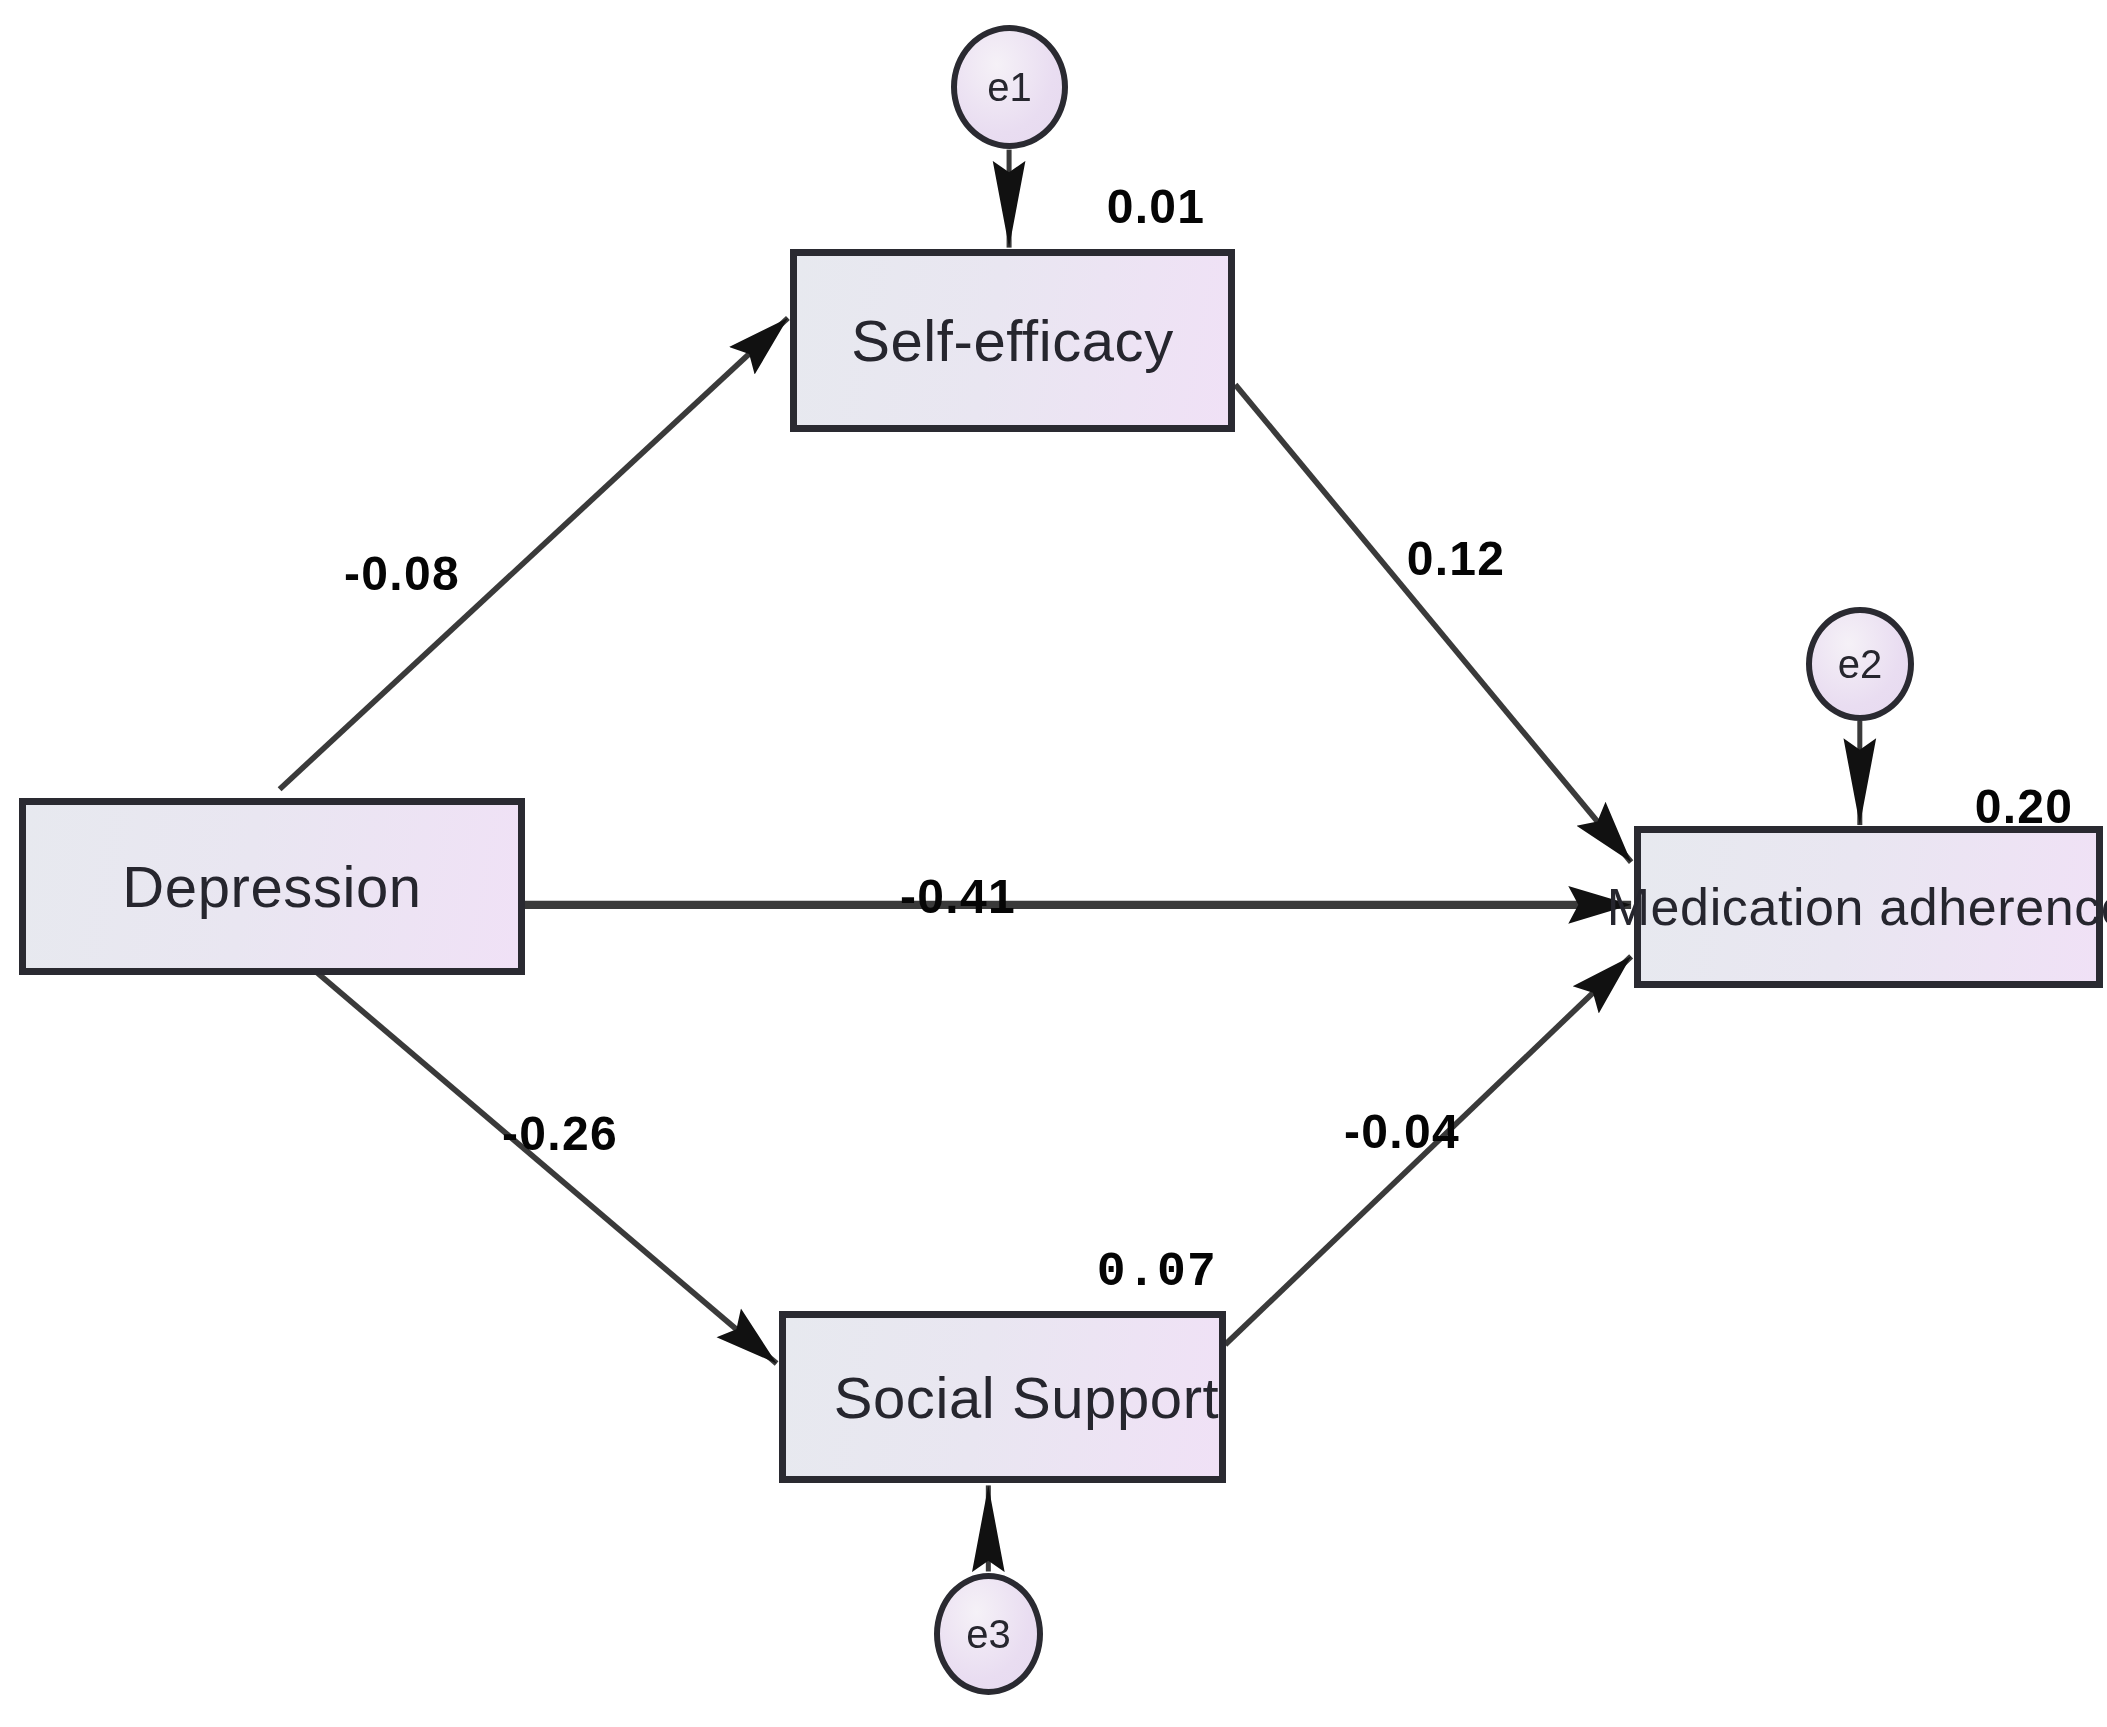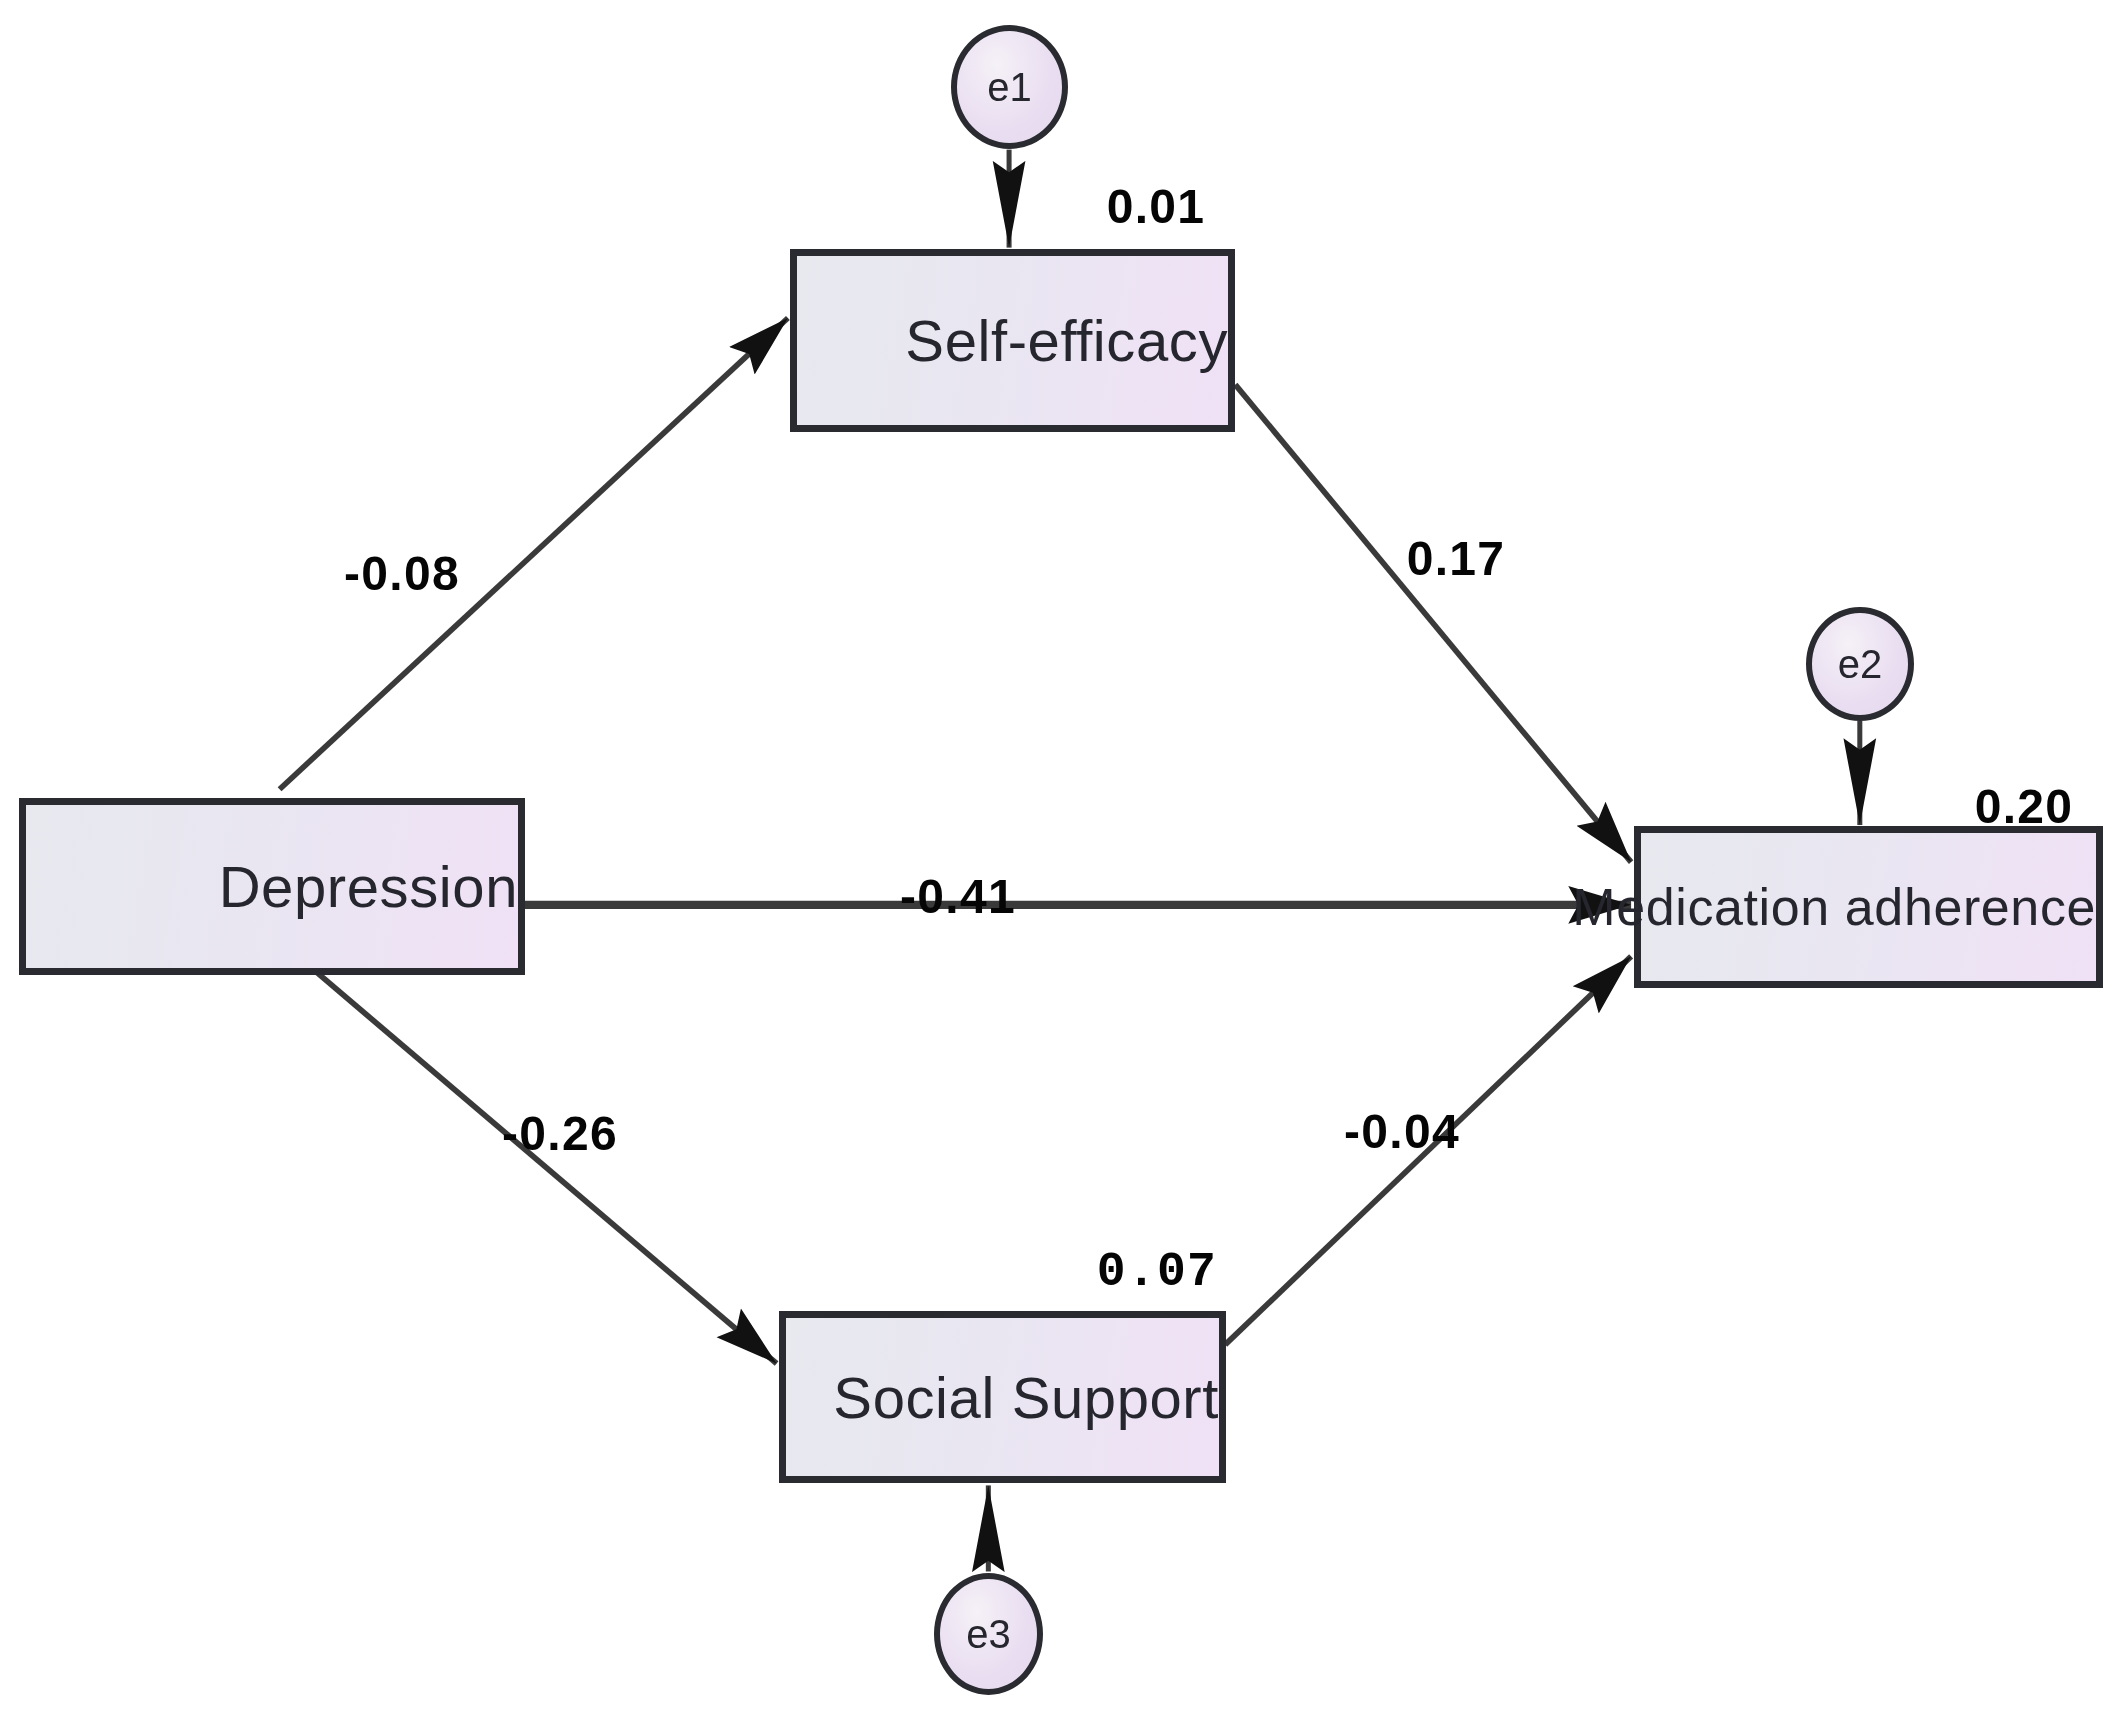--- a/index.html
+++ b/index.html
@@ -17,21 +17,21 @@
   body{
     width:2108px;height:1728px;position:relative;background:#ffffff;
     font-family:"Liberation Sans","DejaVu Sans",sans-serif;
     overflow:hidden;
   }
   #arrow-layer{position:absolute;left:0;top:0;width:2108px;height:1728px;}
   .node{
     position:absolute;
     background:linear-gradient(100deg,var(--box-fill-left) 0%,#e9e6f1 45%,var(--box-fill-right) 100%);
     border:7.5px solid var(--box-border);
-    display:flex;align-items:center;justify-content:flex-end;
+    display:flex;align-items:center;justify-content:center;
     box-sizing:border-box;
     color:var(--node-text);
     font-size:58px;
     letter-spacing:0.6px;
     white-space:nowrap;
   }
   .node.outcome{font-size:52px;overflow:visible;}
   .ellipse{
     position:absolute;
     background:radial-gradient(ellipse at 38% 30%,var(--ellipse-hilight) 0%,var(--ellipse-fill) 62%,#e6d9ef 100%);
@@ -100,21 +100,21 @@
 <div class="ellipse" style="left:934px;top:1573px;width:109px;height:122px;">
   <span>e3</span>
 </div>
 
 <div class="coef" style="left:402px;top:573px;">-0.08</div>
 
 <div class="coef" style="left:958px;top:896px;text-align:center;">-0.41</div>
 
 <div class="coef" style="left:560px;top:1133px;">-0.26</div>
 
-<div class="coef" style="left:1456px;top:558px;">0.17</div>
+<div class="coef" style="left:1456px;top:558px;">0.12</div>
 
 <div class="coef" style="left:1402px;top:1131px;">-0.04</div>
 
 <div class="coef" style="left:1156px;top:206px;">0.01</div>
 
 <div class="coef" style="left:2024px;top:806px;">0.20</div>
 
 <div class="coef" style="left:1157px;top:1272px;font-family:Liberation Mono, monospace;">0.07</div>
 
 

